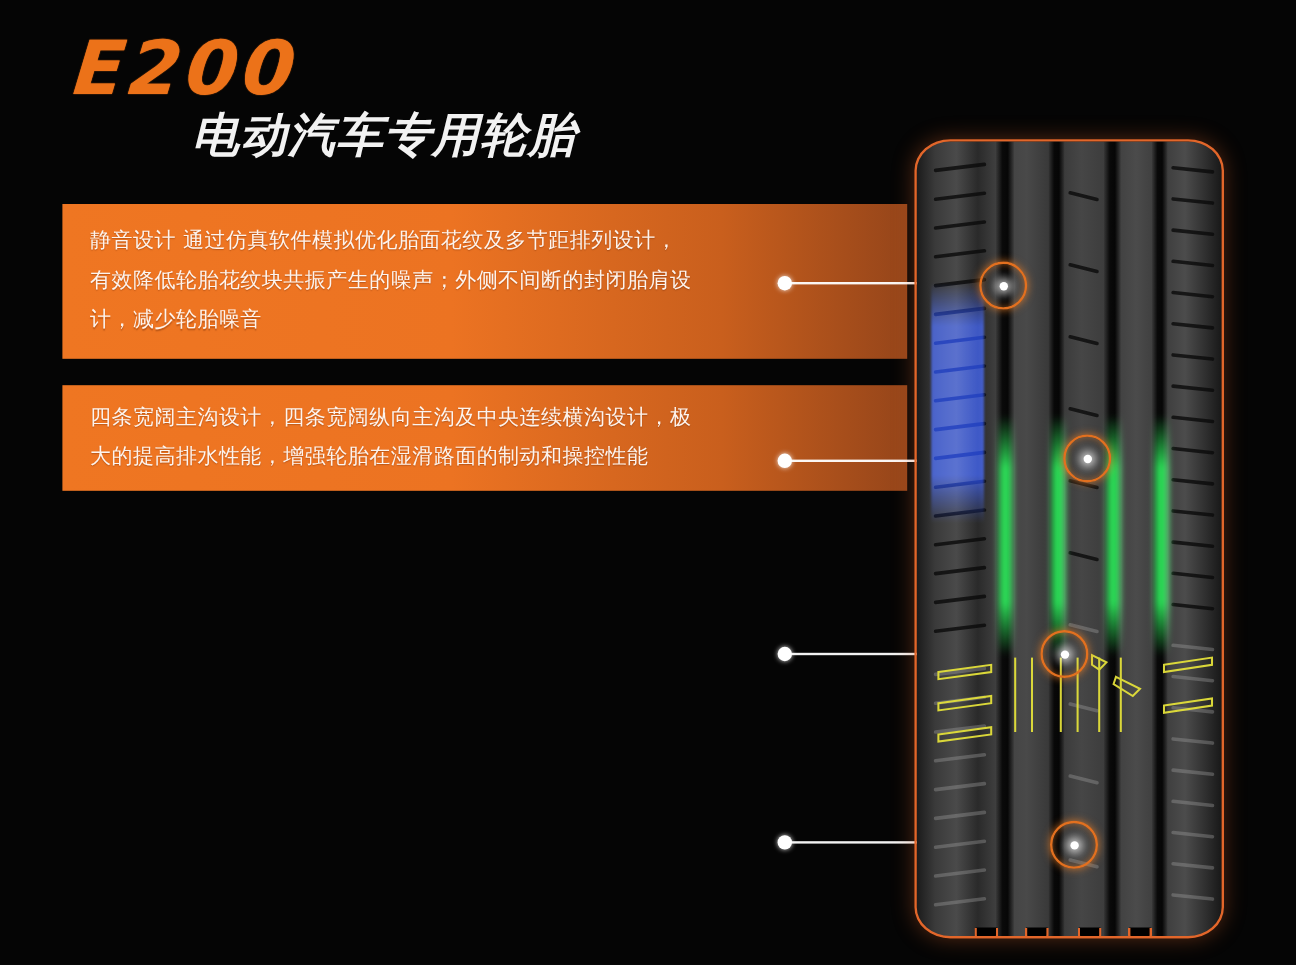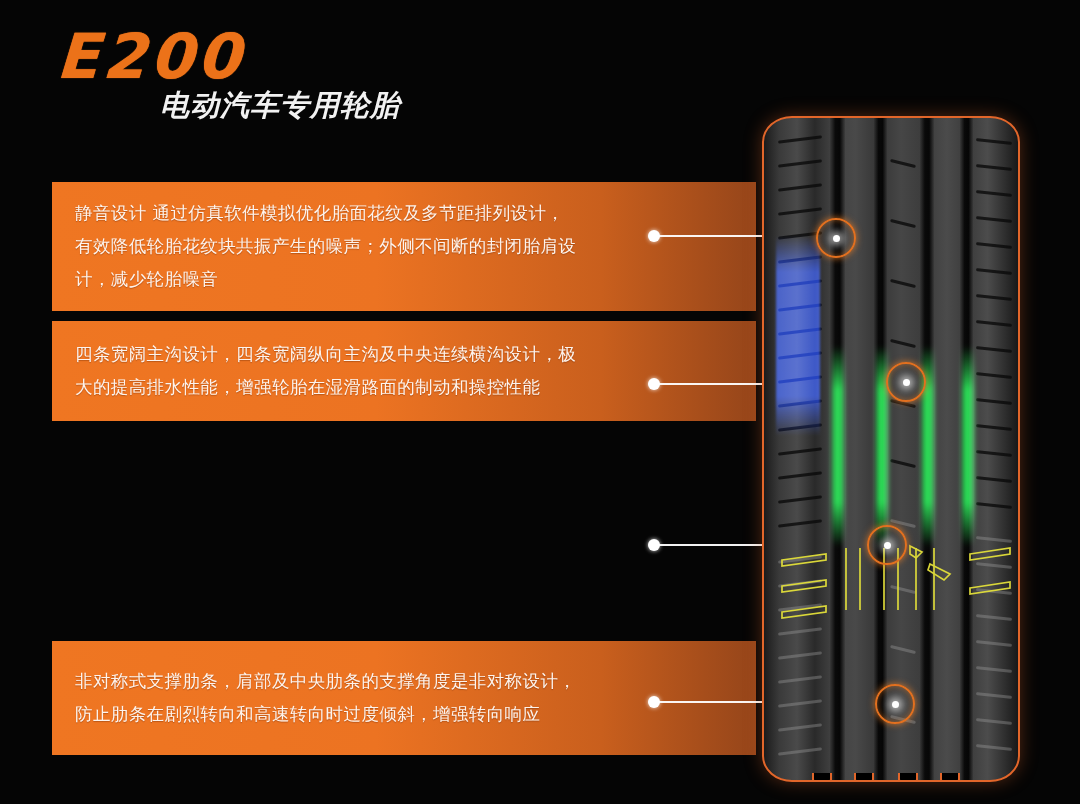--- a/index.html
+++ b/index.html
@@ -25,21 +25,21 @@
     font-style:italic;
     letter-spacing:4px;
     color:#ec7219;
     font-family:"DejaVu Sans","Liberation Sans",sans-serif;
     transform:skewX(-6deg);
     text-shadow:0 0 1px #ec7219;
   }
   .subtitle{
     position:absolute;
     left:160px; top:86px;
-    font-size:29px;
+    font-size:39px;
     font-weight:bold;
     font-style:italic;
     letter-spacing:1px;
     color:#f2f2f2;
     font-family:"DejaVu Sans","Liberation Sans",sans-serif;
   }
 
   
   .panel{
     position:absolute;
@@ -165,36 +165,32 @@
 </head>
 <body>
 
 <div id="poster">
 
   <div class="header">
     <div class="title">E200</div>
     <div class="subtitle">电动汽车专用轮胎</div>
   </div>
 
-  <div class="panel" style="top:182px;height:129px;">
+  <div class="panel" style="top:170px;height:129px;">
     <div class="ptext">静音设计  通过仿真软件模拟优化胎面花纹及多节距排列设计，
 有效降低轮胎花纹块共振产生的噪声；外侧不间断的封闭胎肩设
 计，减少轮胎噪音</div>
   </div>
 
-  <div class="panel" style="top:321px;height:100px;">
+  <div class="panel" style="top:321px;height:88px;">
     <div class="ptext">四条宽阔主沟设计，四条宽阔纵向主沟及中央连续横沟设计，极
 大的提高排水性能，增强轮胎在湿滑路面的制动和操控性能</div>
   </div>
 
 
-  <div class="panel" style="top:641px;height:114px;">
-    <div class="ptext">非对称式支撑肋条，肩部及中央肋条的支撑角度是非对称设计，
-防止肋条在剧烈转向和高速转向时过度倾斜，增强转向响应</div>
-  </div>
 
   <div class="callout" style="left:648px; top:230px;">
     <div class="dot"></div>
     <div class="line" style="width:250px;"></div>
   </div>
 
   <div class="callout" style="left:648px; top:378px;">
     <div class="dot"></div>
     <div class="line" style="width:252px;"></div>
   </div>

